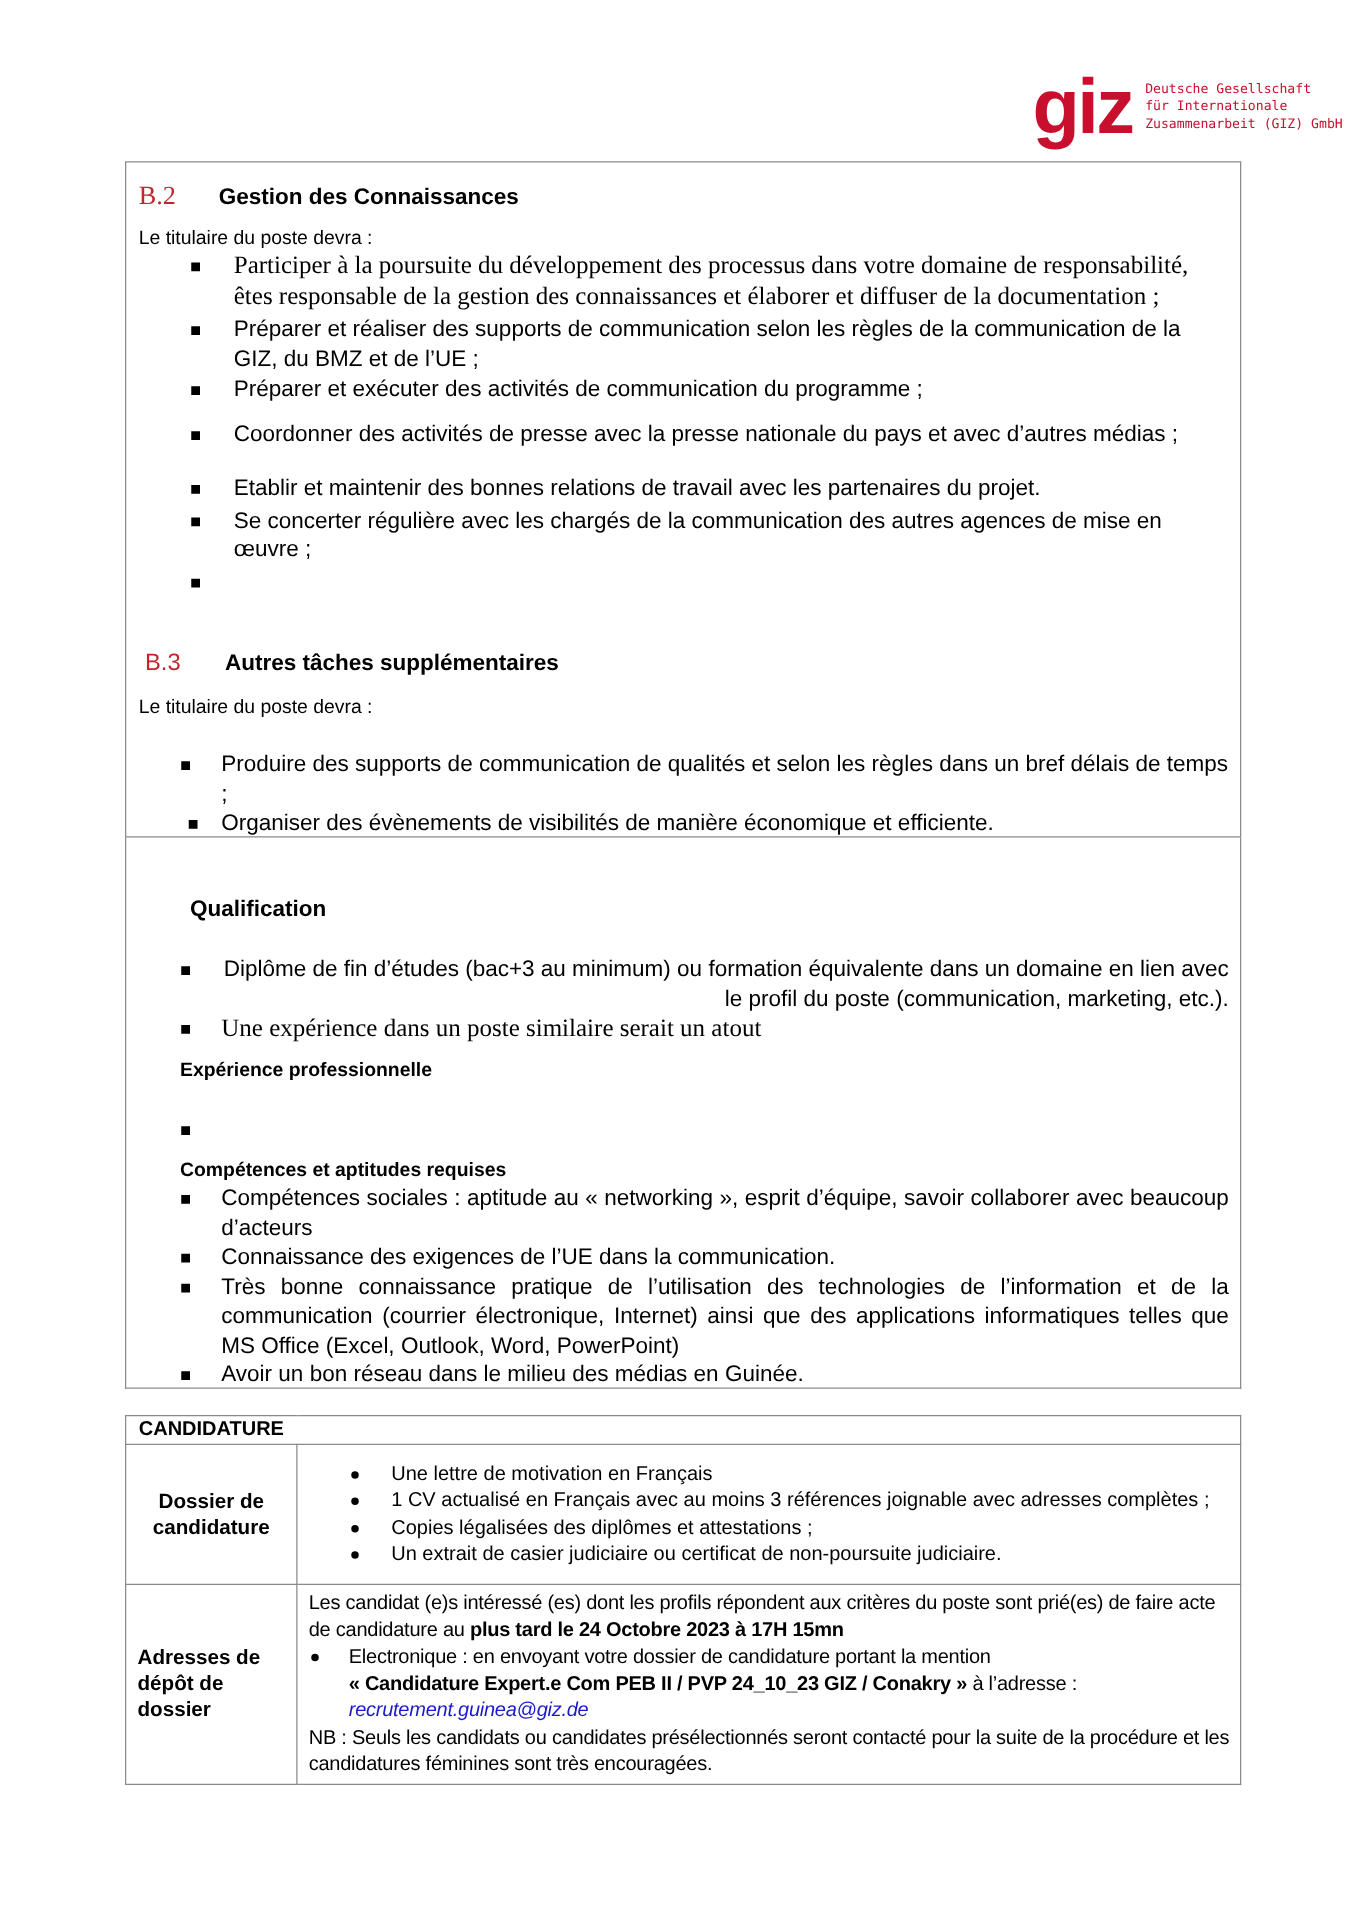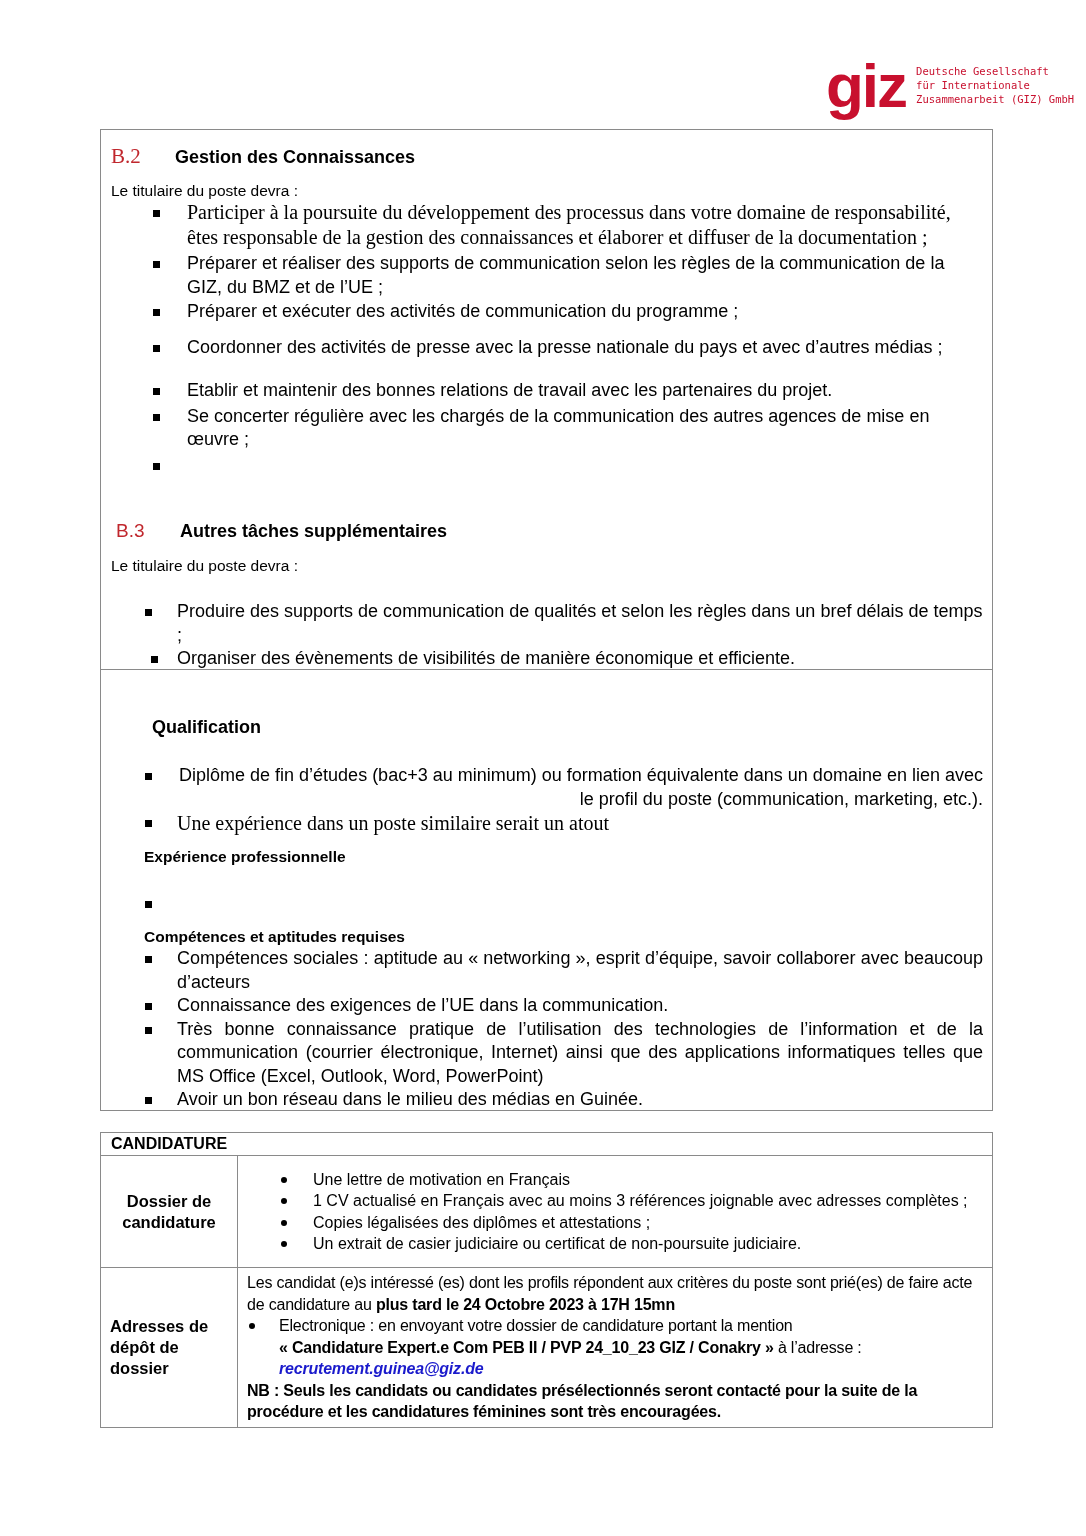--- a/index.html
+++ b/index.html
@@ -23,21 +23,21 @@
   table.cand td { border: 1.5px solid #8a8a8a; vertical-align: middle; padding: 0; }
   .cand-head { font-weight: bold; font-size: 16px; padding: 2px 10px !important; line-height: 18px; margin-left: 48px; }
   .lbl { width: 127px; text-align: center; font-weight: bold; font-size: 16.5px; line-height: 21px; }
   .lbl2 { text-align: left; padding-left: 9px !important; }
   ul.dot { list-style: none; margin: 0; padding: 2px 10px 2px 0; }
   ul.dot li { position: relative; padding-left: 75px; font-size: 16px; line-height: 21.5px; text-align: justify; }
   ul.dot li .d { position: absolute; left: 43px; top: 8px; width: 6px; height: 6px; border-radius: 50%; background: #000; }
   .adr { font-family: "Liberation Sans", sans-serif; font-size: 16px; line-height: 21.5px; padding: 4px 8px 4px 9px; letter-spacing: -0.2px; }
   .adr .bl { position: relative; padding-left: 32px; }
   .adr .bl .d { position: absolute; left: 2px; top: 8px; width: 6px; height: 6px; border-radius: 50%; background: #000; }
-  .email { color: #1a1acc; font-style: italic; font-weight: bold; }
+  .email { color: #1a1acc; font-style: italic; font-weight: normal; }
 </style>
 </head>
 <body>
 
 <div class="logo">
   <div class="logo-mark">giz</div>
   <div class="logo-text">
     <div>Deutsche Gesellschaft</div>
     <div>für Internationale</div>
     <div>Zusammenarbeit (GIZ) GmbH</div>
@@ -117,18 +117,18 @@
       <div class="adr">
         <div>
           <span>Les candidat (e)s intéressé (es) dont les profils répondent aux critères du poste sont prié(es) de faire acte de candidature au </span><b>plus tard le 24 Octobre 2023 à 17H 15mn</b>
         </div>
         <div class="bl">
           <span class="d"></span>
           <div>Electronique : en envoyant votre dossier de candidature portant la mention</div>
           <div><b>« Candidature Expert.e Com PEB II / PVP 24_10_23 GIZ / Conakry »</b><span> à l’adresse :</span></div>
           <div><span class="email">recrutement.guinea@giz.de</span></div>
         </div>
-        <div style="font-weight:bold;">NB : Seuls les candidats ou candidates présélectionnés seront contacté pour la suite de la procédure et les candidatures féminines sont très encouragées.</div>
+        <div style="font-weight:normal;">NB : Seuls les candidats ou candidates présélectionnés seront contacté pour la suite de la procédure et les candidatures féminines sont très encouragées.</div>
       </div>
     </td>
   </tr>
 </tbody>
   </table>
 
 </body></html>

